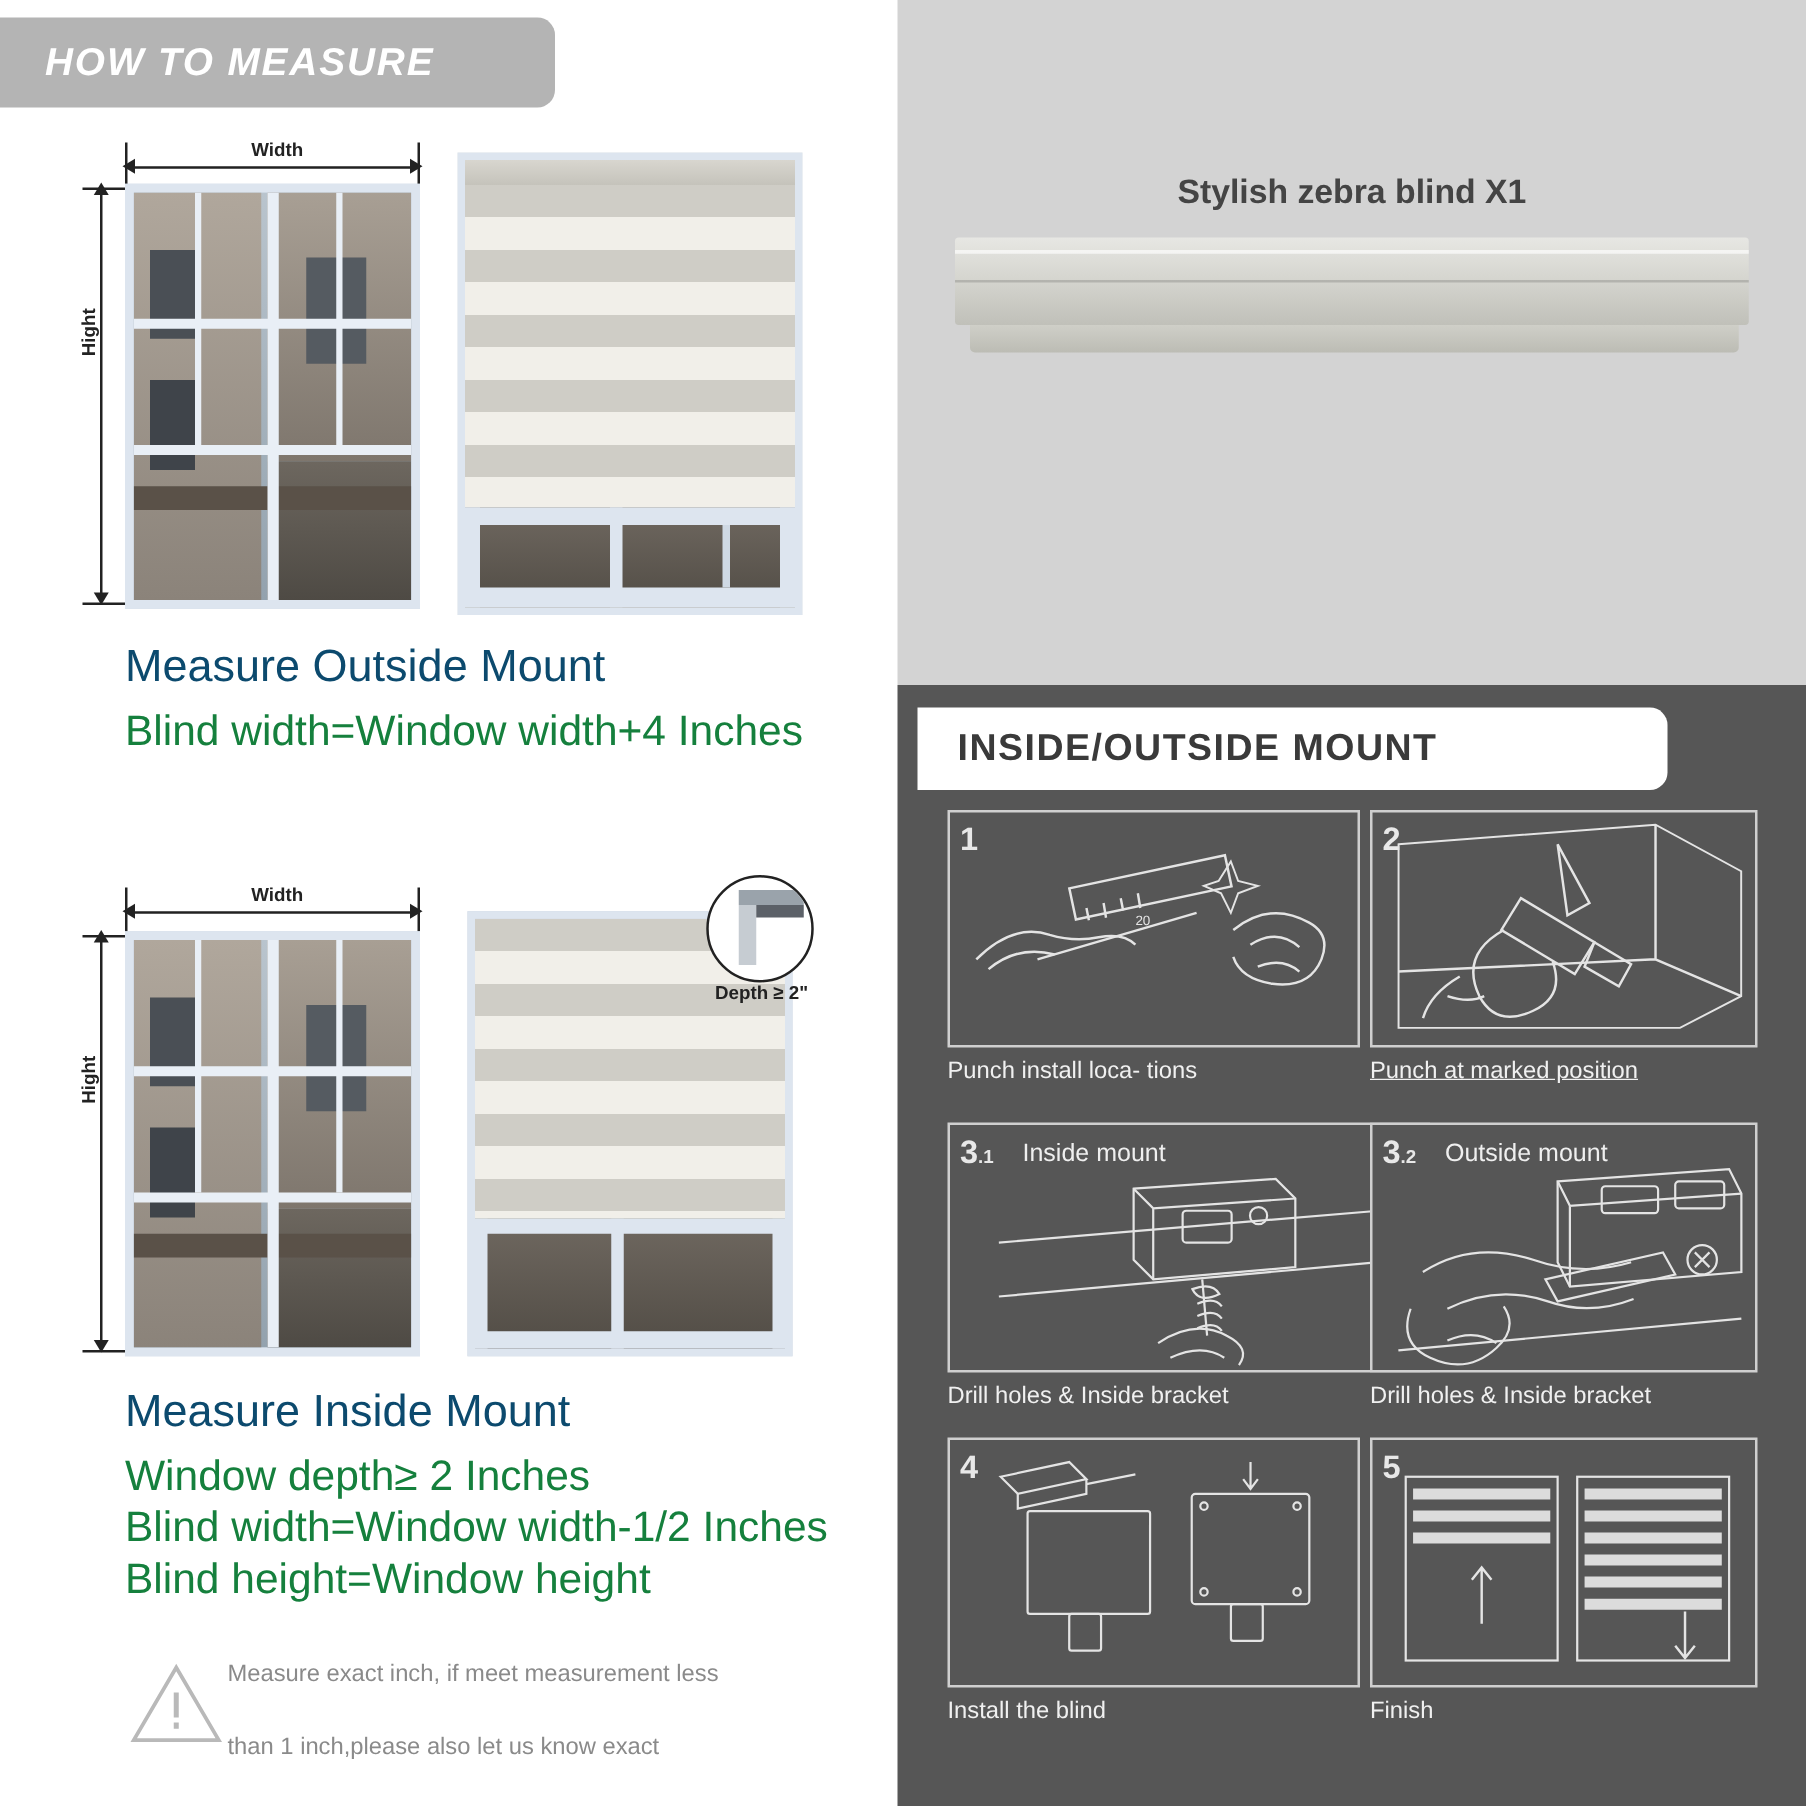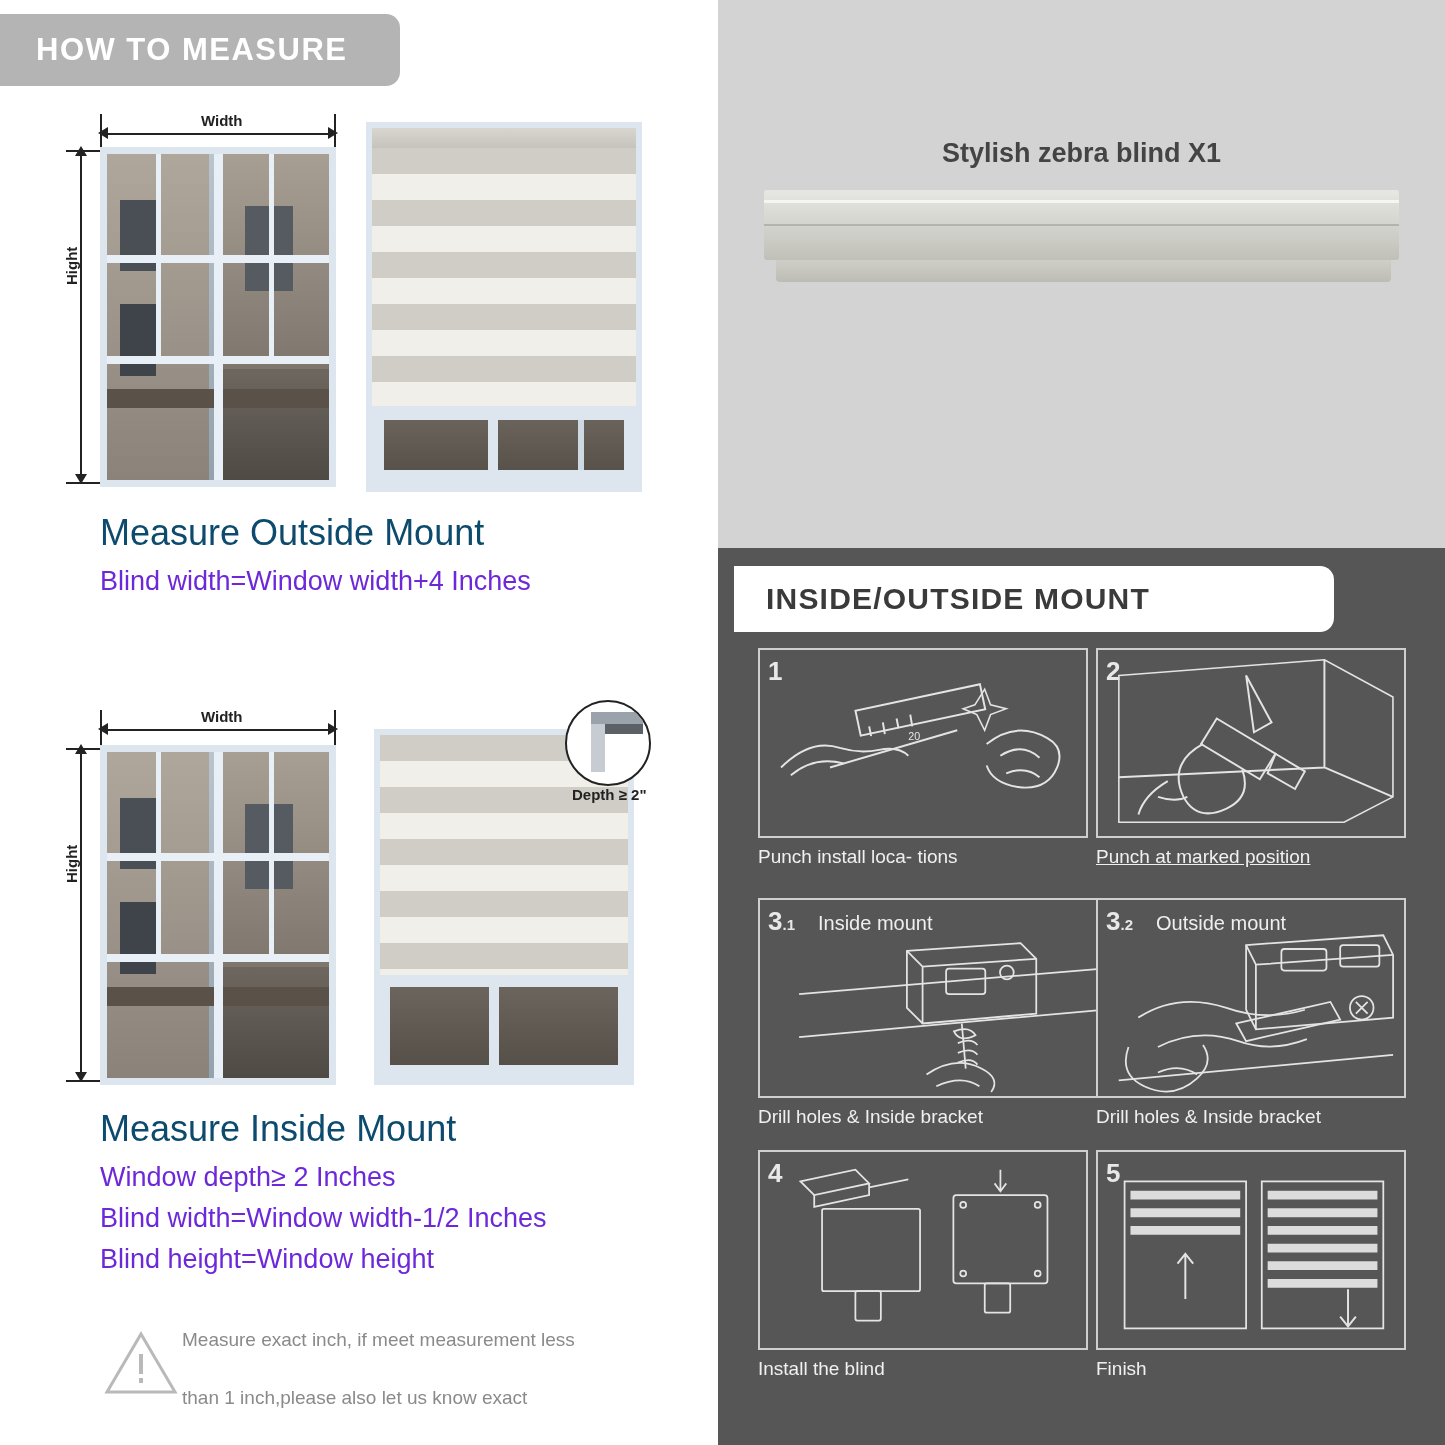--- a/index.html
+++ b/index.html
@@ -29,21 +29,21 @@
     color: #ffffff;
     font-size: 31px;
     font-weight: bold;
     letter-spacing: 1.5px;
     display: flex;
     align-items: center;
     padding-left: 36px;
     border-radius: 0 14px 14px 0;
   }
   #howto-banner {
-    left: 0; top: 14px; width: 400px; height: 72px;
+    left: 0; top: 14px; width: 444px; height: 72px; font-style: italic;
   }
   .dim-label {
     font-size: 15px; color: #222; font-weight: bold;
     background: #fff; padding: 0 5px;
   }
 
   .window-photo {
     position: absolute;
     border: 7px solid #dde5ef;
     background: #cbd7e3;
@@ -77,22 +77,22 @@
   }
 
   .heading-big {
     position: absolute;
     font-size: 36px;
     color: #0c4a6e;
     font-weight: normal;
   }
   .line-txt {
     position: absolute;
-    font-size: 27px;
-    color: #6d28d9;
+    font-size: 34px;
+    color: #15803d;
   }
   .note-text {
     position: absolute;
     font-size: 19px; color: #8a8a8a; line-height: 30px;
   }
 
   
   .right-top {
     position: absolute;
     left: 718px; top: 0;

